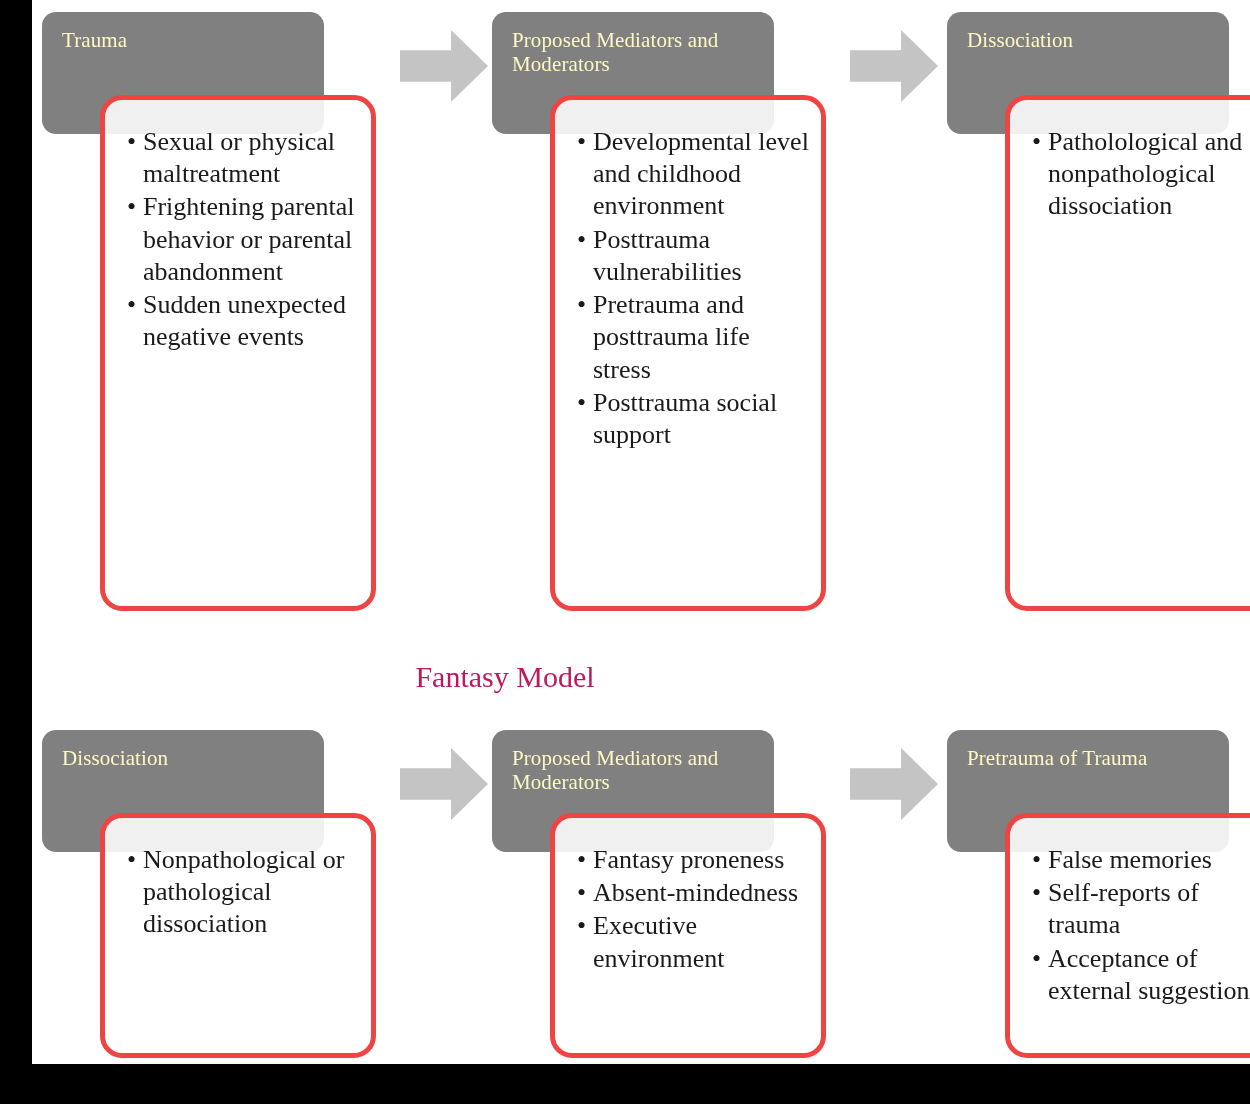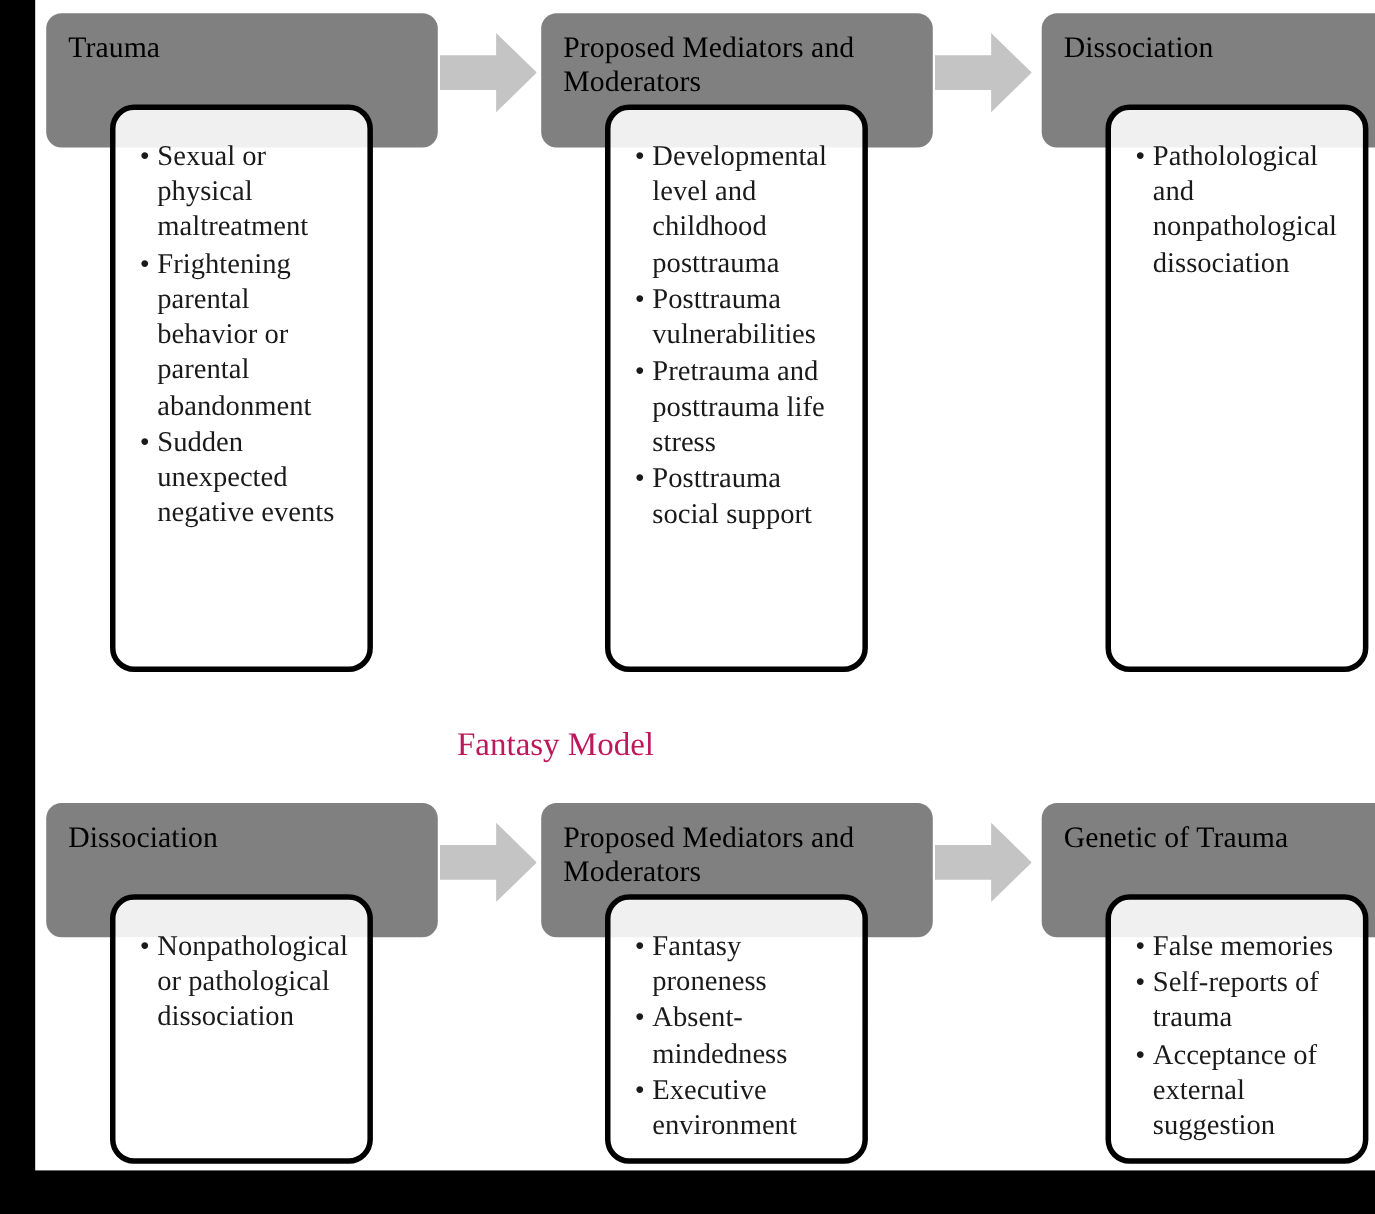--- a/index.html
+++ b/index.html
@@ -39,40 +39,40 @@
     top: 0;
   }
   .col-1 { left: 10px;  }
   .col-2 { left: 460px; }
   .col-3 { left: 915px; }
 
   .header-card {
     position: absolute;
     top: 12px;
     left: 0;
-    width: 356px;
+    width: 282px;
     height: 122px;
     background: #808080;
     border-radius: 14px;
     box-sizing: border-box;
     padding: 16px 0 0 20px;
-    color: #000000;
-    font-size: 27px;
+    color: #fef9c3;
+    font-size: 21px;
     line-height: 1.15;
     letter-spacing: 0.1px;
   }
 
   .body-card {
     position: absolute;
     top: 95px;
     left: 58px;
-    width: 239px;
+    width: 276px;
     height: 516px;
     background: rgba(255,255,255,0.88);
-    border: 5px solid #000000;
+    border: 5px solid #ef4444;
     border-radius: 22px;
     box-sizing: border-box;
     padding: 26px 10px 10px 22px;
   }
   .row-bot .body-card { height: 245px; top: 95px; }
 
   .bullets {
     margin: 0;
     padding: 0;
     list-style: none;
@@ -140,21 +140,21 @@
       </div>
 
       <div class="arrow arrow-1"></div>
 
       <div class="col col-2">
         <div class="header-card">
           <span>Proposed Mediators and Moderators</span>
         </div>
         <div class="body-card">
           <ul class="bullets">
-            <li>Developmental level and childhood posttrauma</li>
+            <li>Developmental level and childhood environment</li>
             <li>Posttrauma vulnerabilities</li>
             <li>Pretrauma and posttrauma life stress</li>
             <li>Posttrauma social support</li>
           </ul>
         </div>
       </div>
 
       <div class="arrow arrow-2"></div>
 
       <div class="col col-3">
@@ -199,21 +199,21 @@
             <li>Absent-mindedness</li>
             <li>Executive environment</li>
           </ul>
         </div>
       </div>
 
       <div class="arrow arrow-2"></div>
 
       <div class="col col-3">
         <div class="header-card">
-          <span>Genetic of Trauma</span>
+          <span>Pretrauma of Trauma</span>
         </div>
         <div class="body-card">
           <ul class="bullets">
             <li>False memories</li>
             <li>Self-reports of trauma</li>
             <li>Acceptance of external suggestion</li>
           </ul>
         </div>
       </div>
 

